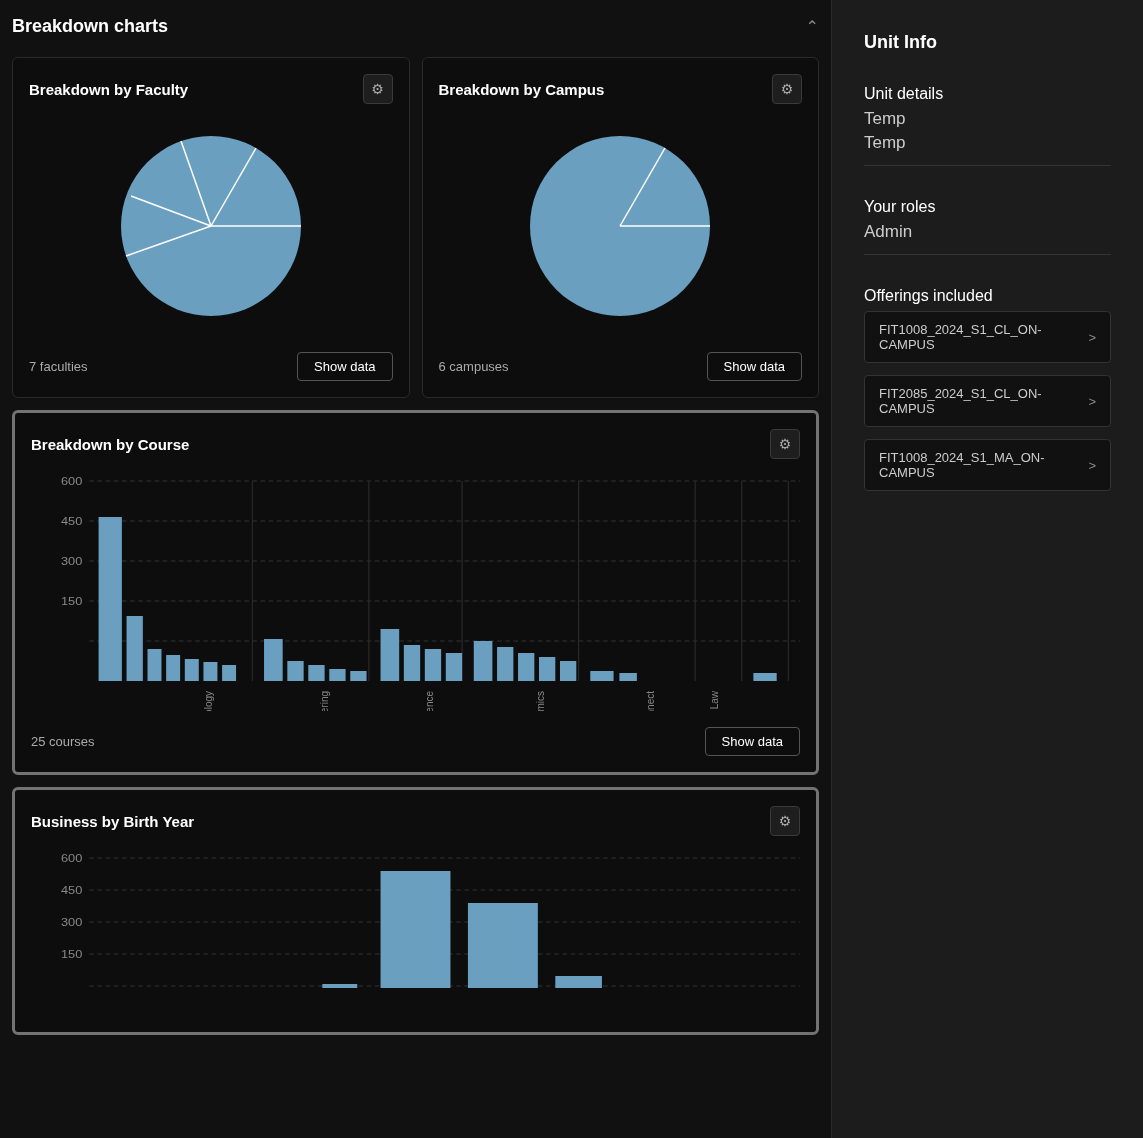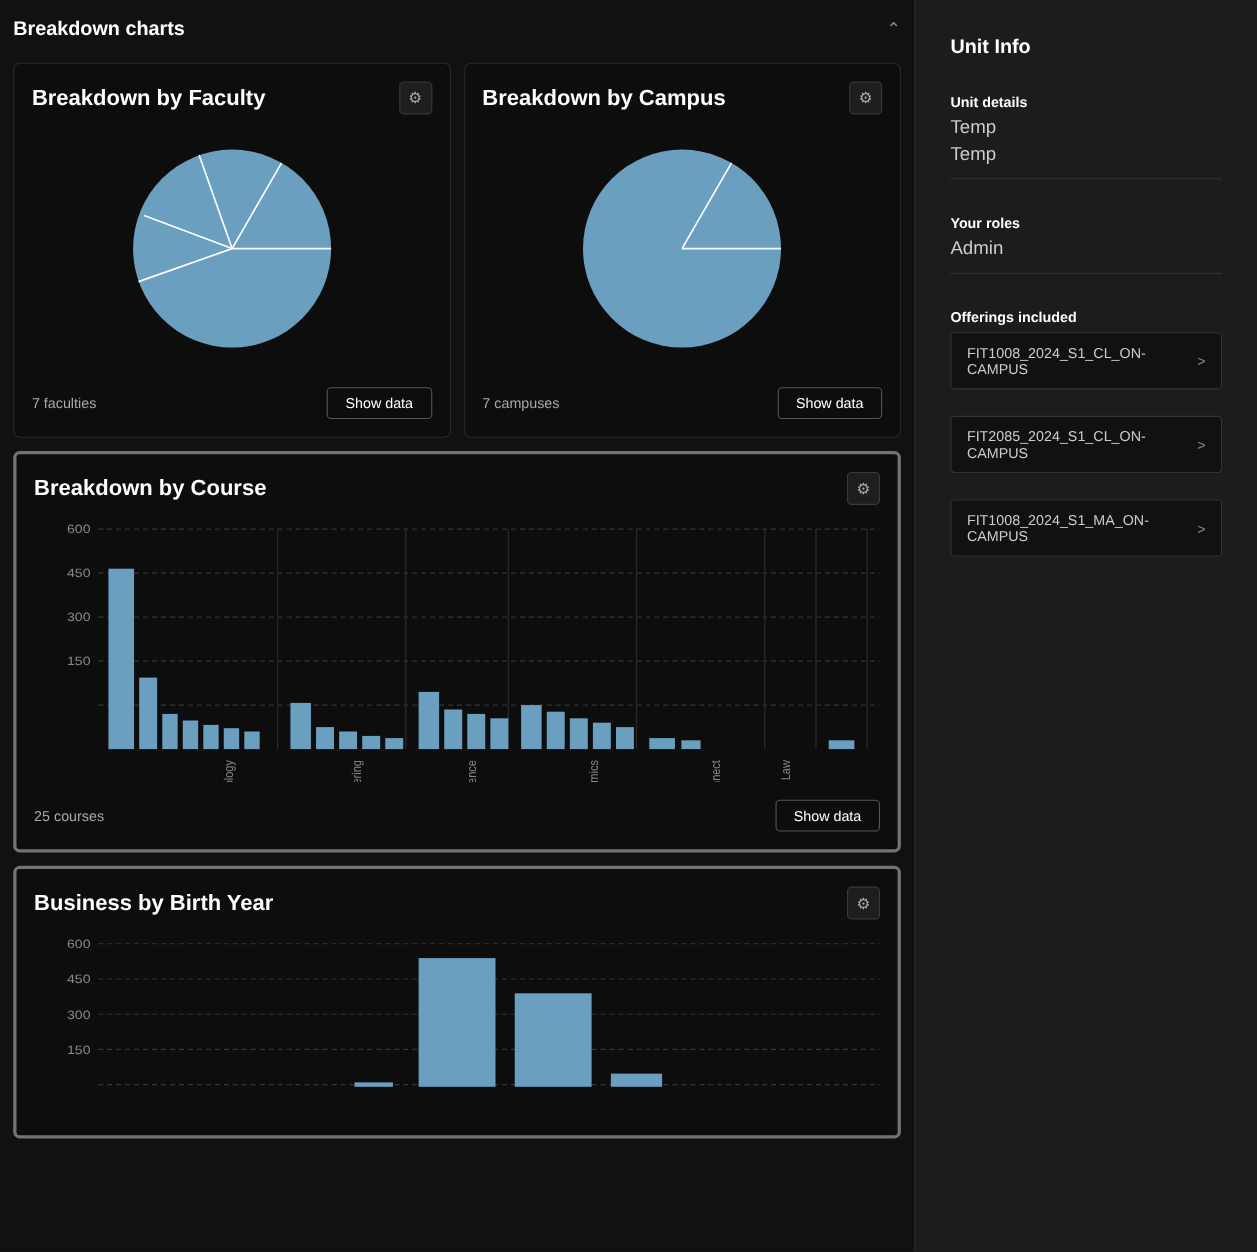--- a/index.html
+++ b/index.html
@@ -64,21 +64,21 @@
       padding: 16px;
       margin-bottom: 12px;
     }
     .chart-header {
       display: flex;
       align-items: center;
       justify-content: space-between;
       margin-bottom: 12px;
     }
     .chart-title {
-      font-size: 20px;
+      font-size: 15px;
       font-weight: 600;
       color: #ffffff;
       text-align: center;
     }
     .gear-btn {
       width: 30px;
       height: 30px;
       background: #1e1e1e;
       border: 1px solid #3a3a3a;
       border-radius: 4px;
@@ -130,42 +130,42 @@
       margin: 8px 0 8px;
     }
     
     .sidebar-title {
       font-size: 18px;
       font-weight: 700;
       margin-bottom: 20px;
       color: #ffffff;
     }
     .sidebar-section-label {
-      font-weight: 700;
-      font-size: 13px;
+      font-weight: 400;
+      font-size: 16px;
       color: #ffffff;
       margin-bottom: 6px;
       margin-top: 32px;
     }
     .sidebar-text {
       color: #cccccc;
       font-size: 17px;
       margin-bottom: 4px;
     }
     .sidebar-divider {
       border: none;
       border-top: 1px solid #333;
       margin: 12px 0;
     }
     .offering-item {
       background: #111;
       border: 1px solid #333;
       border-radius: 4px;
       padding: 10px 14px;
-      margin-bottom: 24px;
+      margin-bottom: 12px;
       display: flex;
       align-items: center;
       justify-content: space-between;
       cursor: pointer;
       font-size: 13px;
       color: #ccc;
     }
     .chevron-right {
       color: #888;
     }
@@ -214,21 +214,21 @@
         </div>
         <div class="pie-container">
           <svg class="pie-svg" viewBox="0 0 220 220">
             <circle cx="110" cy="110" r="90" fill="#6a9fc0"></circle>
 
             <line x1="110" y1="110" x2="200" y2="110" stroke="white" stroke-width="1.5"></line>
             <line x1="110" y1="110" x2="155" y2="32" stroke="white" stroke-width="1.5"></line>
           </svg>
         </div>
         <div class="chart-footer">
-          <span class="chart-count">7 campuses</span>
+          <span class="chart-count">6 campuses</span>
           <button class="show-data-btn">Show data</button>
         </div>
       </div>
     </div>
 
     <div class="chart-card-full">
       <div class="chart-header">
         <span class="chart-title">Breakdown by Course</span>
         <button class="gear-btn">⚙</button>
       </div>

